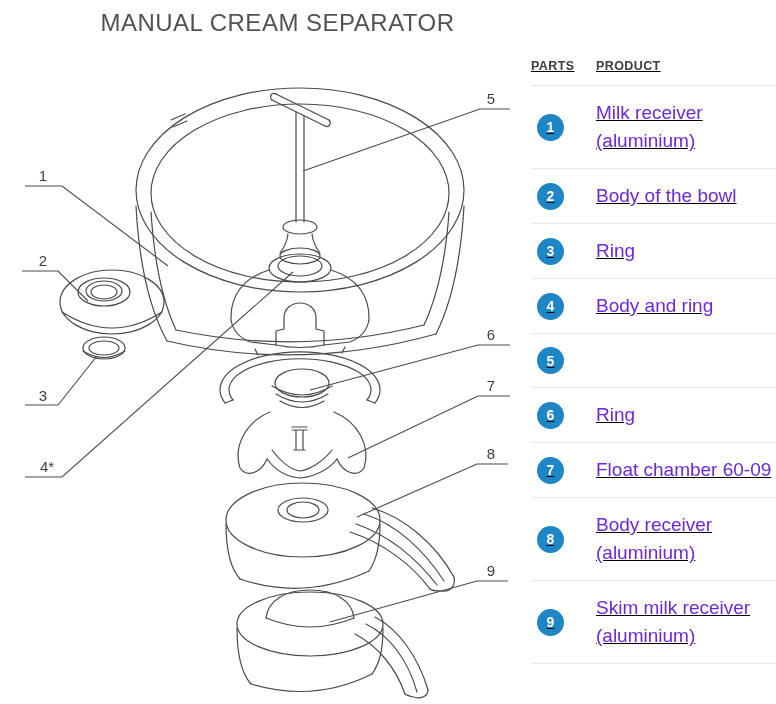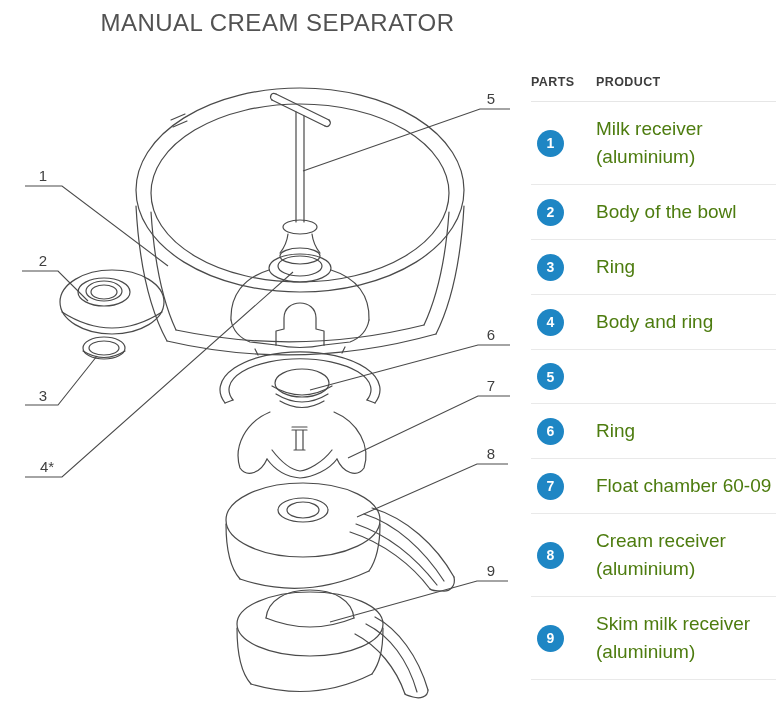--- a/index.html
+++ b/index.html
@@ -13,30 +13,30 @@
            letter-spacing:0.5px; }
 
   
   .diagram { position:absolute; left:0; top:0; width:530px; height:704px; }
   .diagram svg { display:block; }
   .ln { fill:none; stroke:#4a4a4a; stroke-width:1.2; stroke-linecap:round; stroke-linejoin:round; }
   .callout-line { fill:none; stroke:#4a4a4a; stroke-width:1.1; }
   .callout-txt { fill:#3f3f3f; font-size:15px; font-family:"Liberation Sans",sans-serif; }
 
   
-  .parts { position:absolute; left:531px; top:71px; width:245px; }
+  .parts { position:absolute; left:531px; top:55px; width:245px;text-decoration:underline; }
   .thead { display:flex; padding:4px 0 12px 0; border-bottom:1px solid #e6e6e6; }
   .th { font-size:12.5px; font-weight:bold; color:#3d3d3d; letter-spacing:0.4px; }
   .th.parts-h { width:65px; }
   .row { display:flex; align-items:center; padding:13px 0; border-bottom:1px solid #e9e9e9; }
   .badge-cell { width:65px; display:flex; align-items:center; }
   .badge { width:27px; height:27px; margin-left:6px; border-radius:50%;
            background:#1e86c4; color:#ffffff; font-size:14px; font-weight:bold;
            display:flex; align-items:center; justify-content:center; }
-  .product { flex:1; color:#4d7c0f; font-size:19px; line-height:28px; cursor:pointer; }
+  .product { flex:1; color:#6d28d9; font-size:19px; line-height:28px; cursor:pointer; }
 </style>
 </head>
 <body>
 
 <div class="page">
 
   <div class="title">
     <div>MANUAL CREAM SEPARATOR</div>
   </div>
 
@@ -215,21 +215,21 @@
       <div class="badge-cell">
         <div class="badge">7</div>
       </div>
       <div class="product">Float chamber 60-09</div>
     </div>
 
     <div class="row">
       <div class="badge-cell">
         <div class="badge">8</div>
       </div>
-      <div class="product">Cream receiver (aluminium)</div>
+      <div class="product">Body receiver (aluminium)</div>
     </div>
 
     <div class="row">
       <div class="badge-cell">
         <div class="badge">9</div>
       </div>
       <div class="product">Skim milk receiver (aluminium)</div>
     </div>
   </div>
 

